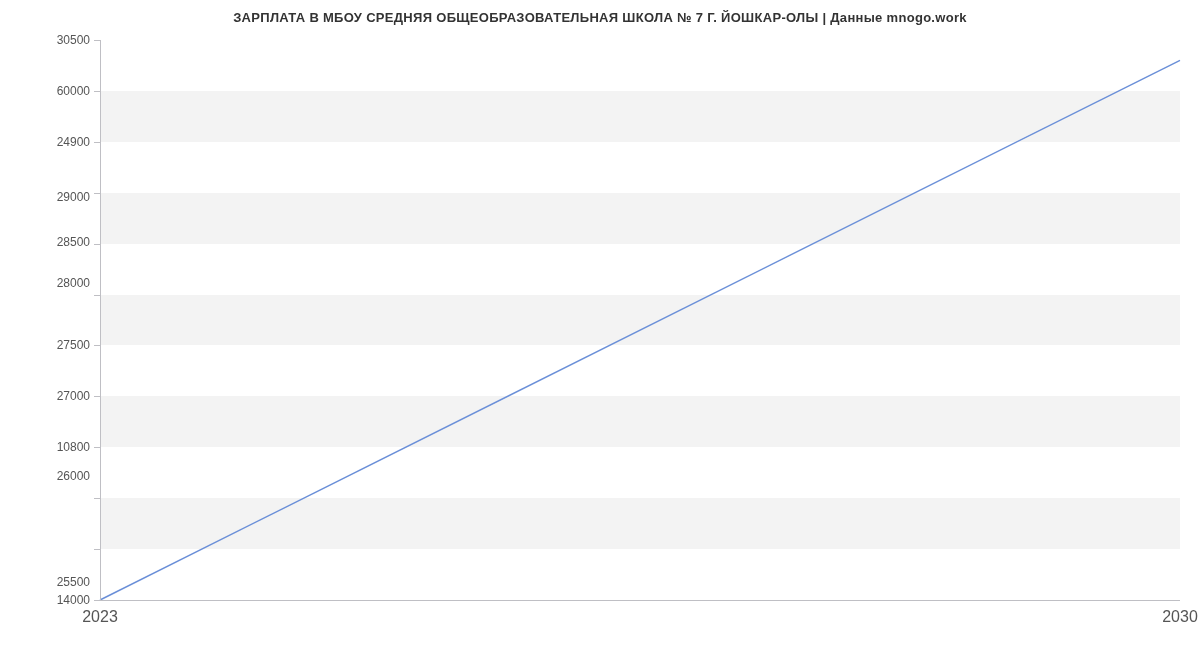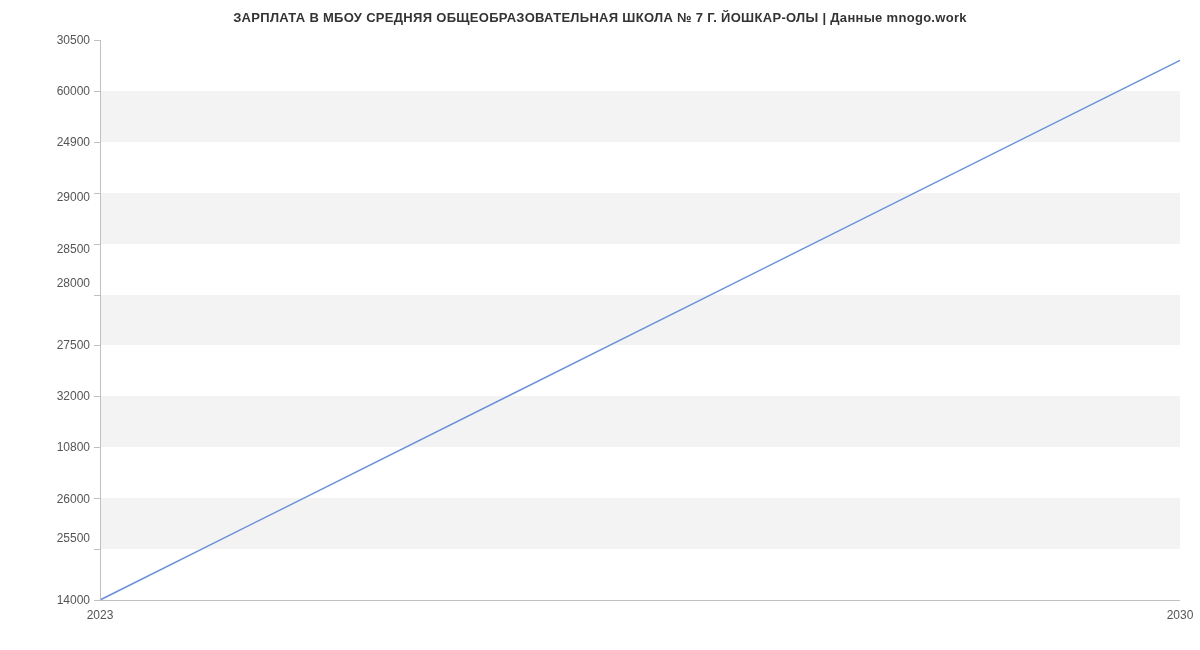--- a/index.html
+++ b/index.html
@@ -54,21 +54,21 @@
   .y-tick-mark {
     position: absolute;
     width: 6px;
     height: 1px;
     background: #bfbfc4;
     left: 94px;
   }
   .x-tick-label {
     position: absolute;
     top: 608px;
-    font-size: 12px;
+    font-size: 16px;
     color: #555;
     transform: translateX(-50%);
   }
   svg.line-layer {
     position: absolute;
     left: 0;
     top: 0;
     width: 100%;
     height: 100%;
     overflow: visible;
@@ -88,33 +88,33 @@
       <div class="grid-band" style="top: 458.182px; height: 50.9091px;"></div>
 
     <svg class="line-layer" viewBox="0 0 1080 560" preserveAspectRatio="none">
       <polyline id="series-line" fill="none" stroke-width="1.4" points="0,560 1080,20.363636363636374" stroke="#6a8fd8"></polyline>
     </svg>
   </div>
 <div class="axis-line" style="left: 100px; top: 40px; width: 1px; height: 560px;"></div>
     <div class="axis-line" style="left: 100px; top: 600px; width: 1080px; height: 1px;"></div>
     <div class="y-tick-label" style="top: 600px;">14000</div>
     <div class="y-tick-mark" style="top: 600px;"></div>
-    <div class="y-tick-label" style="top: 538px;">25500</div>
+    <div class="y-tick-label" style="top: 582px;">25500</div>
     <div class="y-tick-mark" style="top: 549.091px;"></div>
-    <div class="y-tick-label" style="top: 499px;">26000</div>
+    <div class="y-tick-label" style="top: 476px;">26000</div>
     <div class="y-tick-mark" style="top: 498.182px;"></div>
     <div class="y-tick-label" style="top: 447.273px;">10800</div>
     <div class="y-tick-mark" style="top: 447.273px;"></div>
-    <div class="y-tick-label" style="top: 396.364px;">32000</div>
+    <div class="y-tick-label" style="top: 396.364px;">27000</div>
     <div class="y-tick-mark" style="top: 396.364px;"></div>
     <div class="y-tick-label" style="top: 345.455px;">27500</div>
     <div class="y-tick-mark" style="top: 345.455px;"></div>
     <div class="y-tick-label" style="top: 283px;">28000</div>
     <div class="y-tick-mark" style="top: 294.545px;"></div>
-    <div class="y-tick-label" style="top: 249px;">28500</div>
+    <div class="y-tick-label" style="top: 242px;">28500</div>
     <div class="y-tick-mark" style="top: 243.636px;"></div>
     <div class="y-tick-label" style="top: 183px; margin-top: 14px;">29000</div>
     <div class="y-tick-mark" style="top: 192.727px;"></div>
     <div class="y-tick-label" style="top: 141.818px;">24900</div>
     <div class="y-tick-mark" style="top: 141.818px;"></div>
     <div class="y-tick-label" style="top: 90.9091px;">60000</div>
     <div class="y-tick-mark" style="top: 90.9091px;"></div>
     <div class="y-tick-label" style="top: 40px;">30500</div>
     <div class="y-tick-mark" style="top: 40px;"></div>
     <div class="x-tick-label" style="left: 100px;">2023</div>

